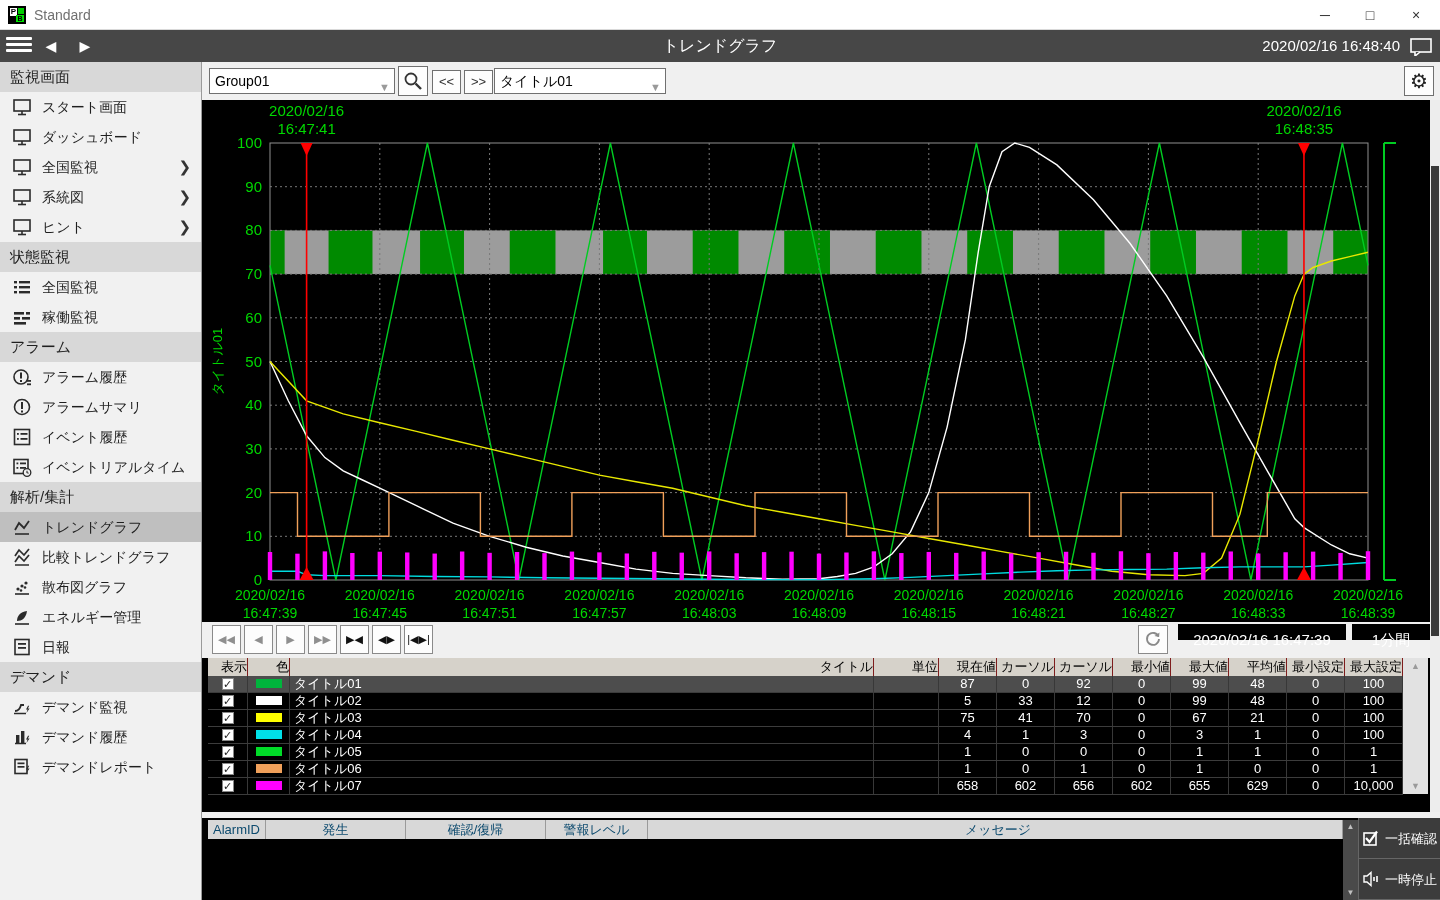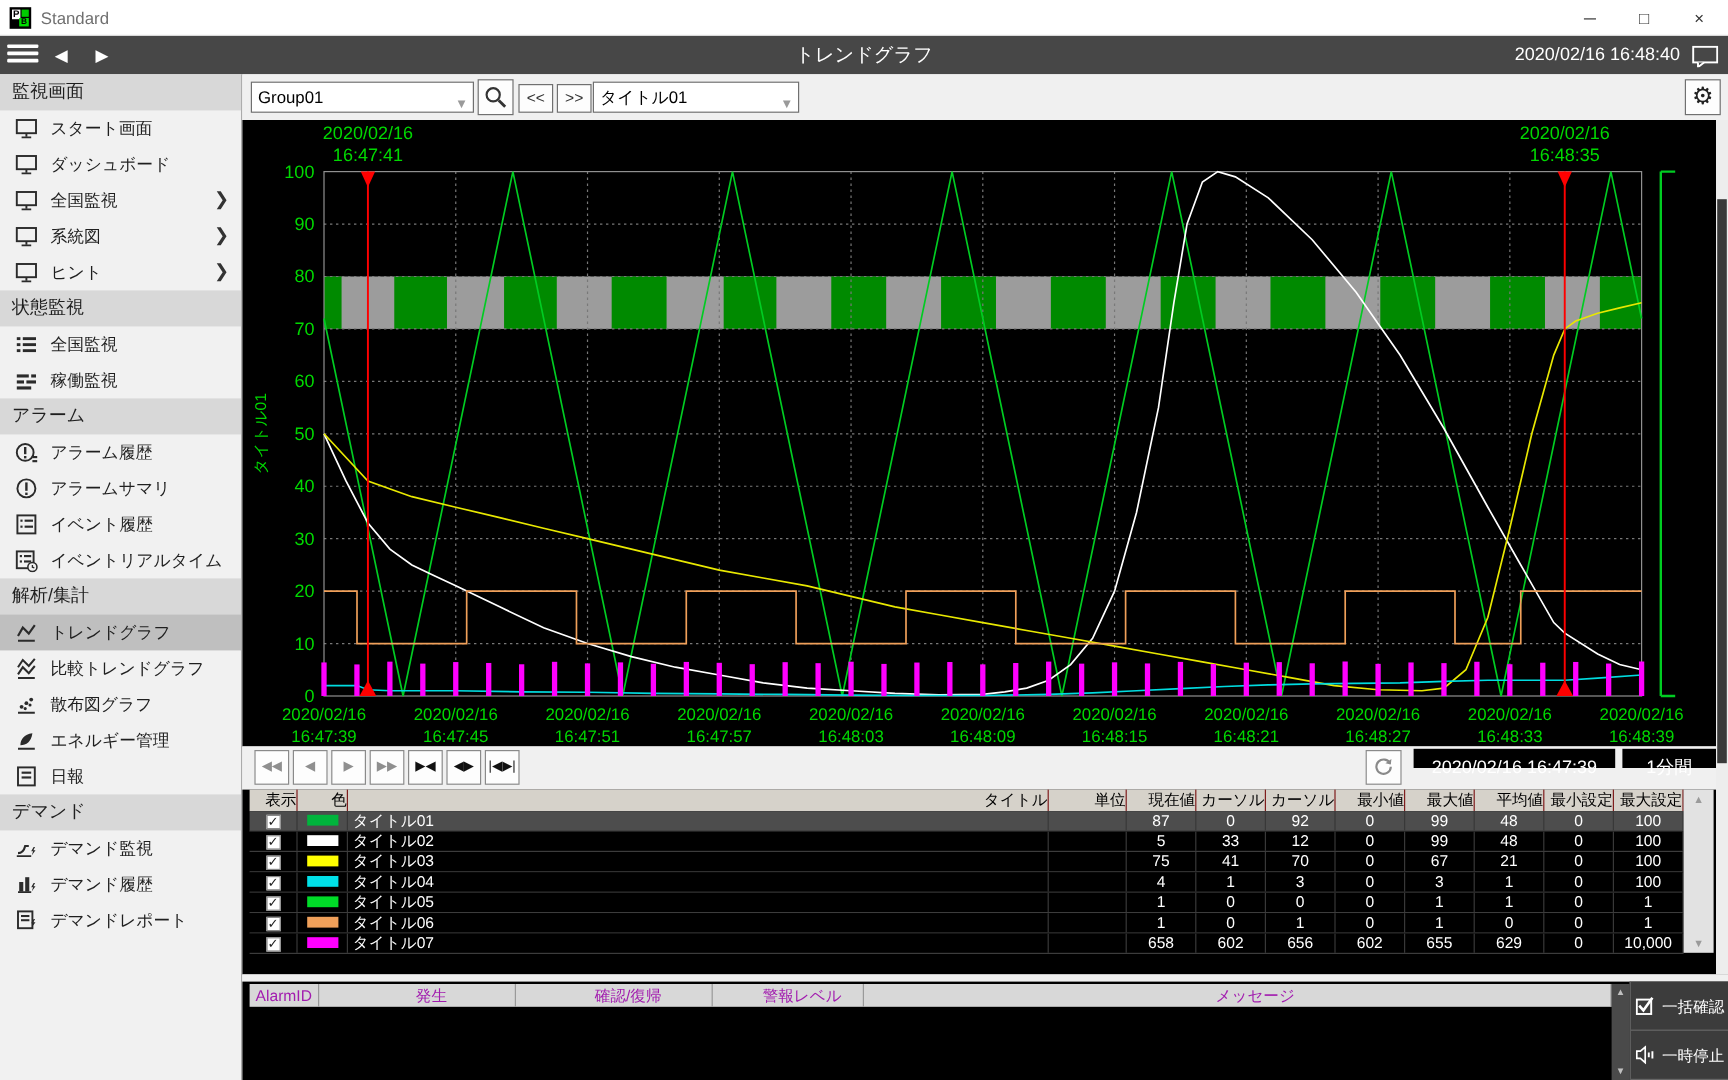--- a/index.html
+++ b/index.html
@@ -88,22 +88,22 @@
   .chk { display:inline-block; width:12px; height:12px; background:#fff; border:1px solid #888; margin-top:2px;
          line-height:11px; font-size:11px; color:#222; }
   .swatch { display:inline-block; width:26px; height:9px; margin-top:3px; }
   #tbl-scroll { position:absolute; left:1201px; top:0; width:25px; height:136px; background:#e2e2e2; }
   #tbl-scroll .sarr { position:absolute; left:0; width:25px; height:16px; color:#9a9a9a; font-size:9px;
                       text-align:center; line-height:16px; }
   #strip { position:absolute; left:0; top:750px; width:1238px; height:6px; background:#f0f0f0; }
 
   
   #alarm { position:absolute; left:0; top:756px; width:1238px; height:82px; background:#000; }
-  #alarm-header { position:absolute; left:6px; top:2px; width:1135px; height:19px; background:#d8d8d8; color:#a21caf;
-                  font-size:13px; display:grid; grid-template-columns:58px 140px 140px 102px auto;gap:24px; }
+  #alarm-header { position:absolute; left:6px; top:2px; width:1135px; height:19px; background:#d8d8d8; color:#0c4a6e;
+                  font-size:13px; display:grid; grid-template-columns:58px 140px 140px 102px auto; }
   #alarm-header div { border-right:1px solid #9a9a9a; text-align:center; line-height:19px; }
   #alarm-header div:last-child { text-align:center; padding-left:6px; }
   #alarm-scroll { position:absolute; left:1141px; top:2px; width:15px; height:80px; background:#4a4a4a; }
   #alarm-scroll .sarr { position:absolute; left:0; width:15px; height:14px; color:#c0c0c0; font-size:8px;
                         text-align:center; line-height:14px; }
   #alarm-actions { position:absolute; left:1156px; top:0; width:82px; height:82px; background:#3c3c3c;
                    border-left:1px solid #666; }
   .al-btn { position:relative; height:41px; border-bottom:1px solid #666; color:#fff; font-size:13px;
             line-height:41px; padding-left:26px; }
   .al-btn svg { position:absolute; left:4px; top:12px; }

